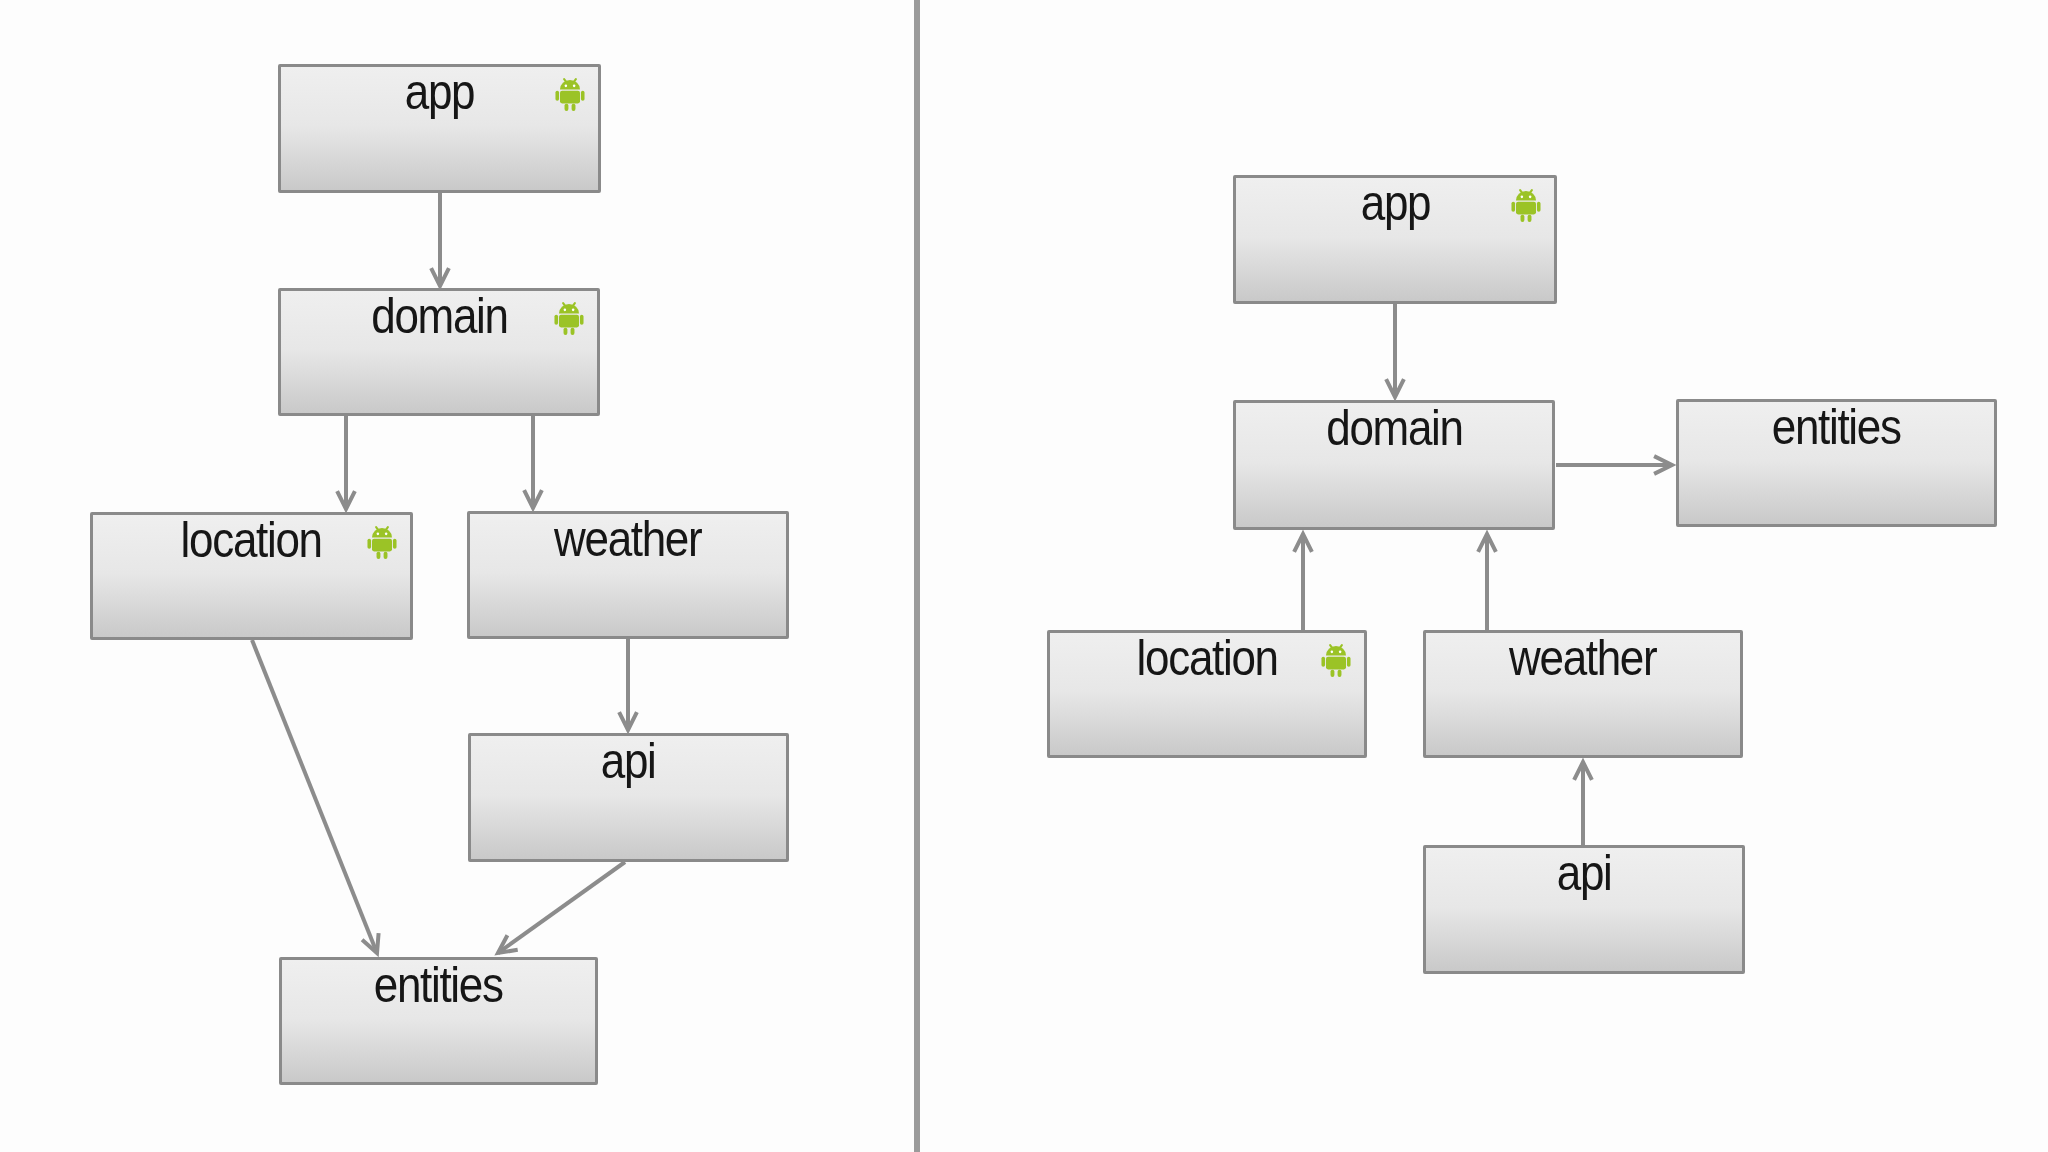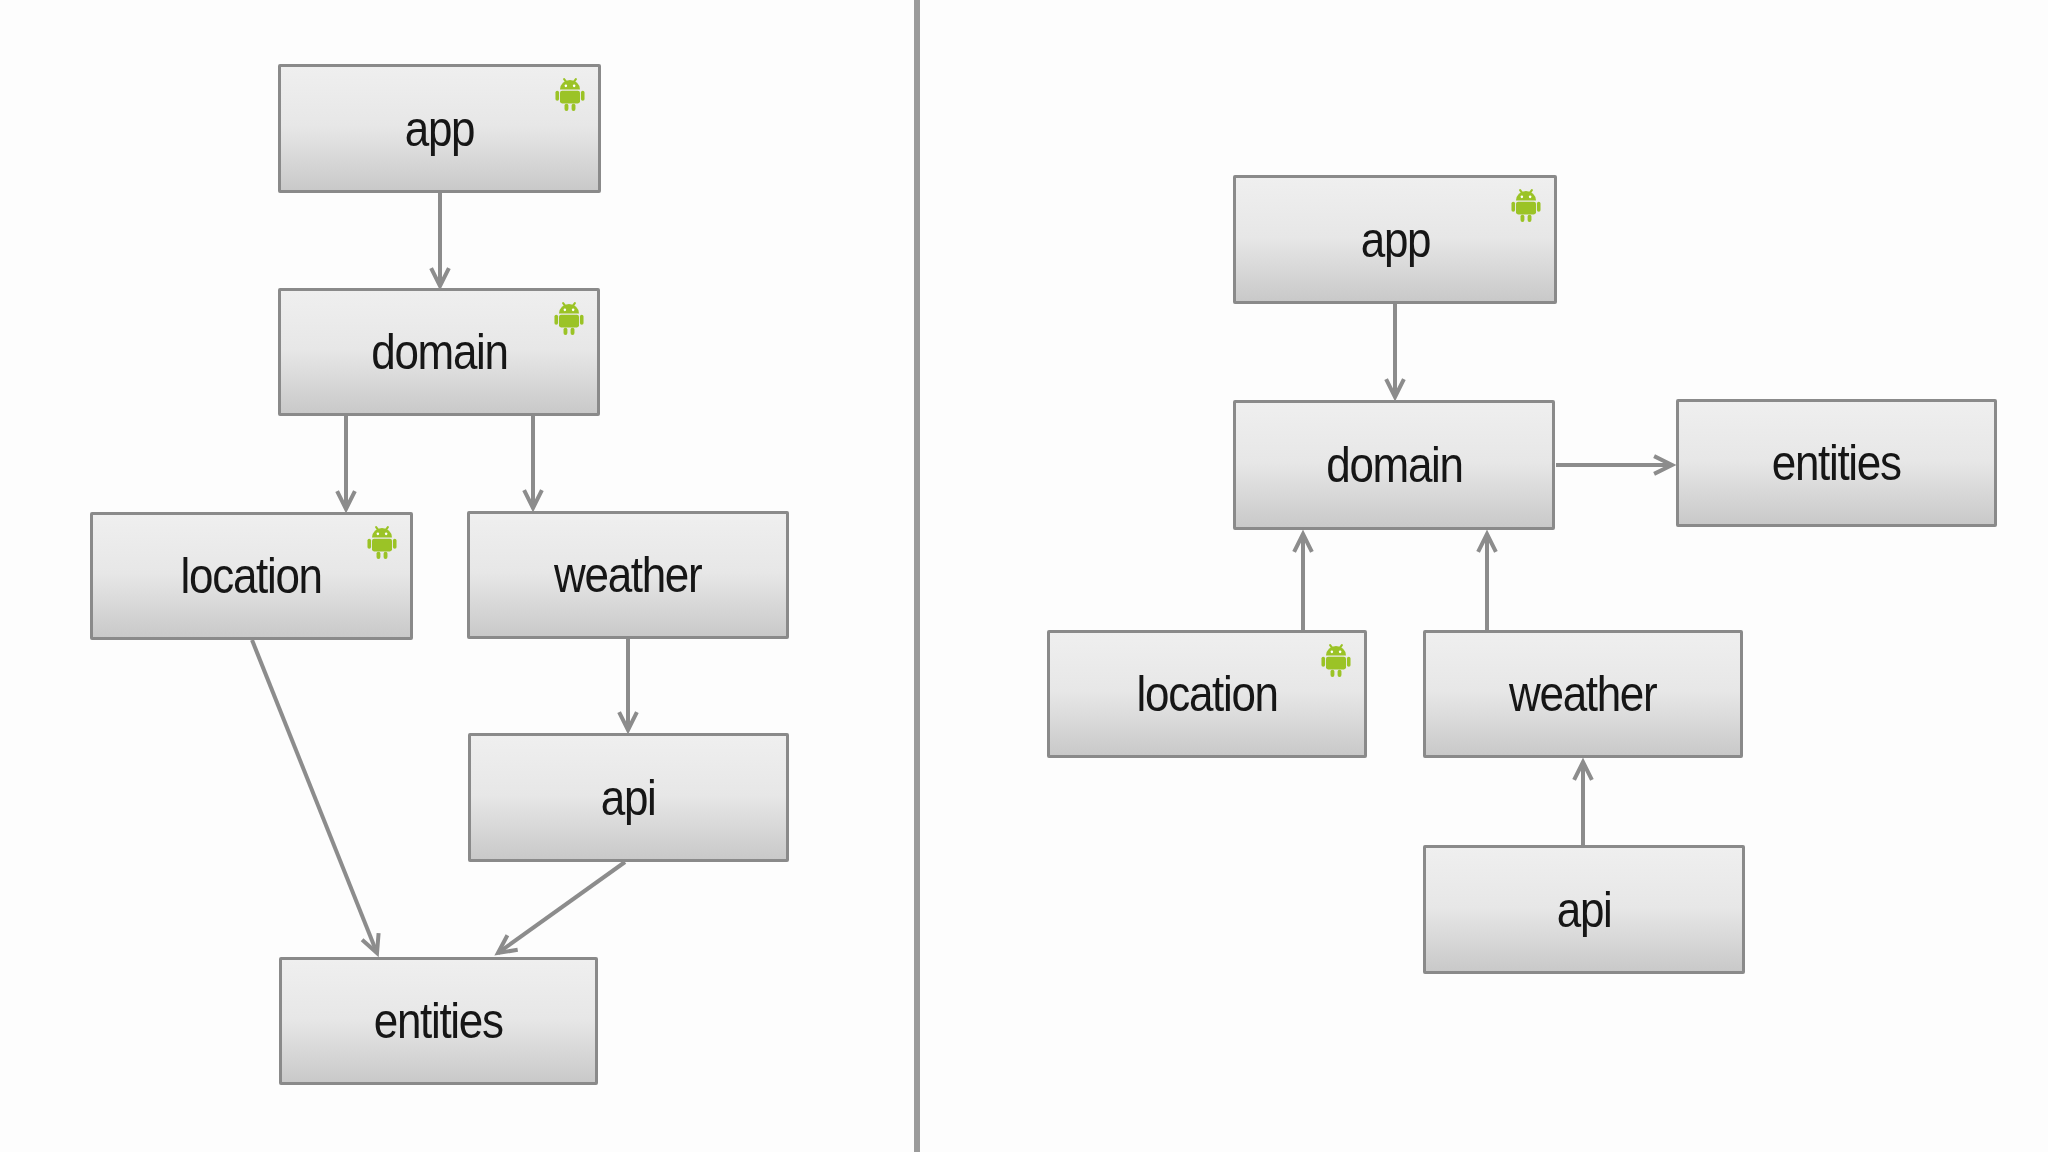--- a/index.html
+++ b/index.html
@@ -11,21 +11,21 @@
   .stage{position:relative;width:2048px;height:1152px;}
   .divider{
     position:absolute;top:0;bottom:0;left:914px;width:6px;
     background:var(--divider,#9b9b9b);
   }
   .node{
     position:absolute;box-sizing:border-box;
     border:3px solid var(--node-border,#8a8a8a);
     border-radius:2px;
     background:linear-gradient(180deg,#efefef 0%,#e7e7e7 48%,#c9c9c9 100%);
-    display:flex;align-items:center;justify-content:center;
+    display:flex;align-items:flex-start;justify-content:center;
   }
   .node .label{
     color:var(--node-text,#161616);
     font-size:50px;letter-spacing:-1.5px;line-height:1;
     transform:scaleX(0.88);
   }
   .node .android{
     position:absolute;top:8px;right:12px;width:32px;height:38px;
   }
   .android .bot{fill:var(--android-green,#9bc326);}

